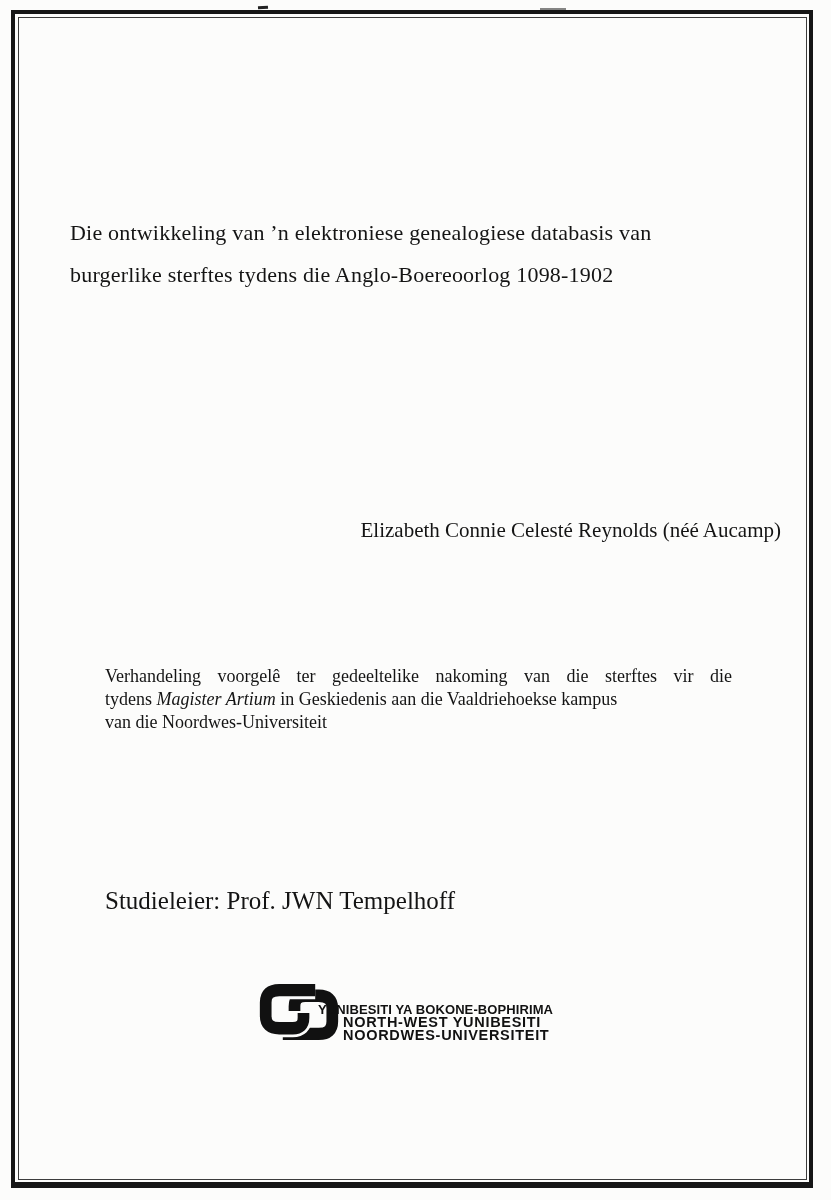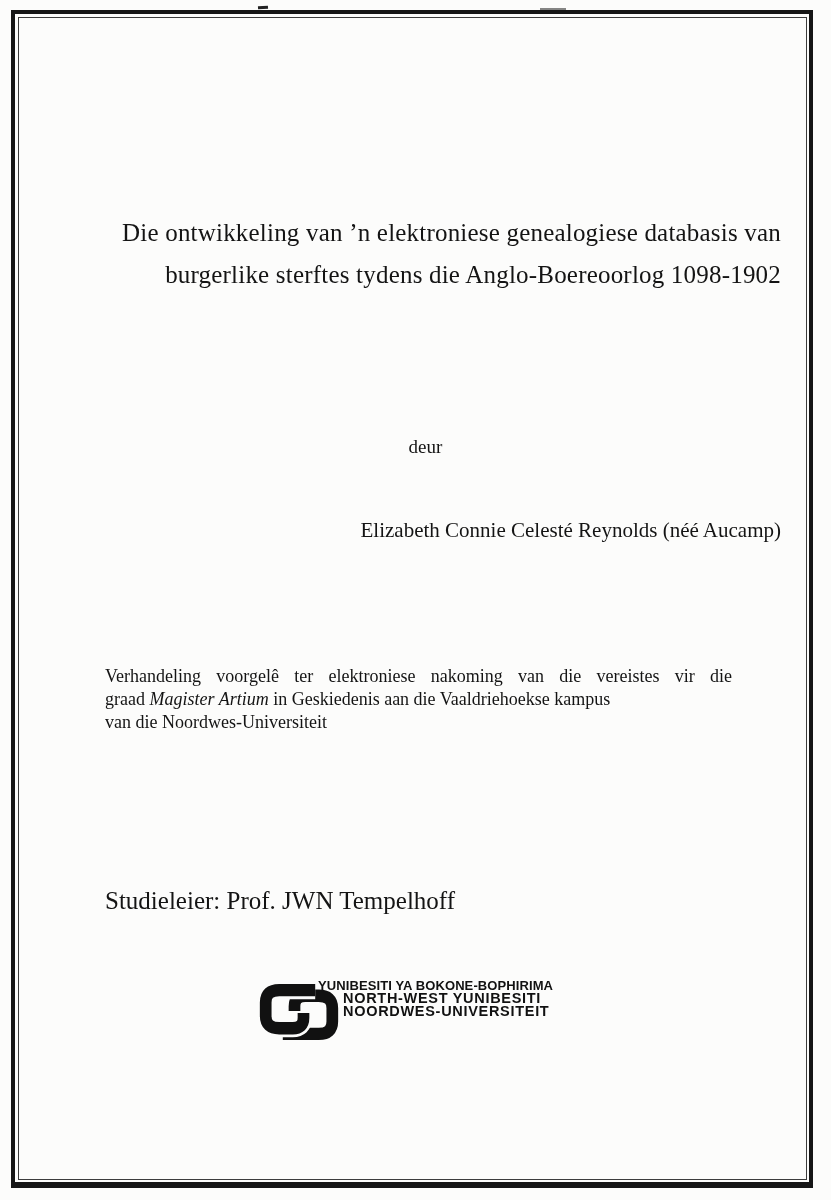--- a/index.html
+++ b/index.html
@@ -16,21 +16,21 @@
   .frame-outer{
     position:absolute;left:11px;top:10px;right:18px;bottom:12px;
     border:solid #161616;border-width:4px 4px 6px 4px;
   }
   .frame-inner{
     position:absolute;left:18px;top:17px;right:24px;bottom:20px;
     border:1px solid #3c3c3c;
   }
   .title-block{
     position:absolute;top:212px;left:70px;right:50px;
-    text-align:right;font-size:25px;line-height:42px;
+    text-align:left;font-size:22px;line-height:42px;
     letter-spacing:.2px;
   }
   .byline{
     position:absolute;top:436px;left:70px;right:50px;
     text-align:center;font-size:19px;
   }
   .author{
     position:absolute;top:518px;left:70px;right:50px;
     text-align:right;font-size:21px;
   }
@@ -46,21 +46,21 @@
   }
   .logo-mark{
     position:absolute;left:254px;top:972px;
   }
   .logo-text{
     position:absolute;left:318px;top:979px;
     font-family:"Liberation Sans","DejaVu Sans",sans-serif;
     font-weight:bold;color:#111;
     line-height:13px;white-space:nowrap;
   }
-  .logo-text .l1{font-size:13px;letter-spacing:.1px;}
+  .logo-text .l1{font-size:13px;letter-spacing:.1px;margin-top:24px;}
   .logo-text .l2,.logo-text .l3{font-size:14.5px;letter-spacing:.7px;padding-left:25px;}
   
   .tick{
     position:absolute;background:#222;
   }
   .tick.t1{left:258px;top:6px;width:10px;height:3px;transform:rotate(-4deg);}
   .tick.t2{left:540px;top:8px;width:26px;height:2px;opacity:.55;}
   .tick.t3{left:700px;top:11px;width:60px;height:2px;opacity:.35;}
 </style>
 </head>
@@ -73,27 +73,26 @@
 
   <div class="tick t1"></div>
   <div class="tick t2"></div>
   <div class="tick t3"></div>
 
   <div class="title-block">
     <div>Die ontwikkeling van ’n elektroniese genealogiese databasis van</div>
     <div>burgerlike sterftes tydens die Anglo-Boereoorlog 1098-1902</div>
   </div>
 
-  <div class="byline">deur</div>
 
   <div class="author">Elizabeth Connie Celesté Reynolds (néé Aucamp)</div>
 
   <div class="statement">
-    <div class="justified">Verhandeling voorgelê ter elektroniese nakoming van die vereistes vir die</div>
-    <div><span>graad </span><span class="italic">Magister Artium</span><span> in Geskiedenis aan die Vaaldriehoekse kampus</span></div>
+    <div class="justified">Verhandeling voorgelê ter gedeeltelike nakoming van die sterftes vir die</div>
+    <div><span>tydens </span><span class="italic">Magister Artium</span><span> in Geskiedenis aan die Vaaldriehoekse kampus</span></div>
     <div>van die Noordwes-Universiteit</div>
   </div>
 
   <div class="supervisor">
     <div>Studieleier: Prof. JWN Tempelhoff</div>
   </div>
 
   <div class="logo-mark">
     <svg width="90" height="80" viewBox="0 0 100 84" preserveAspectRatio="none" aria-hidden="true">
 

